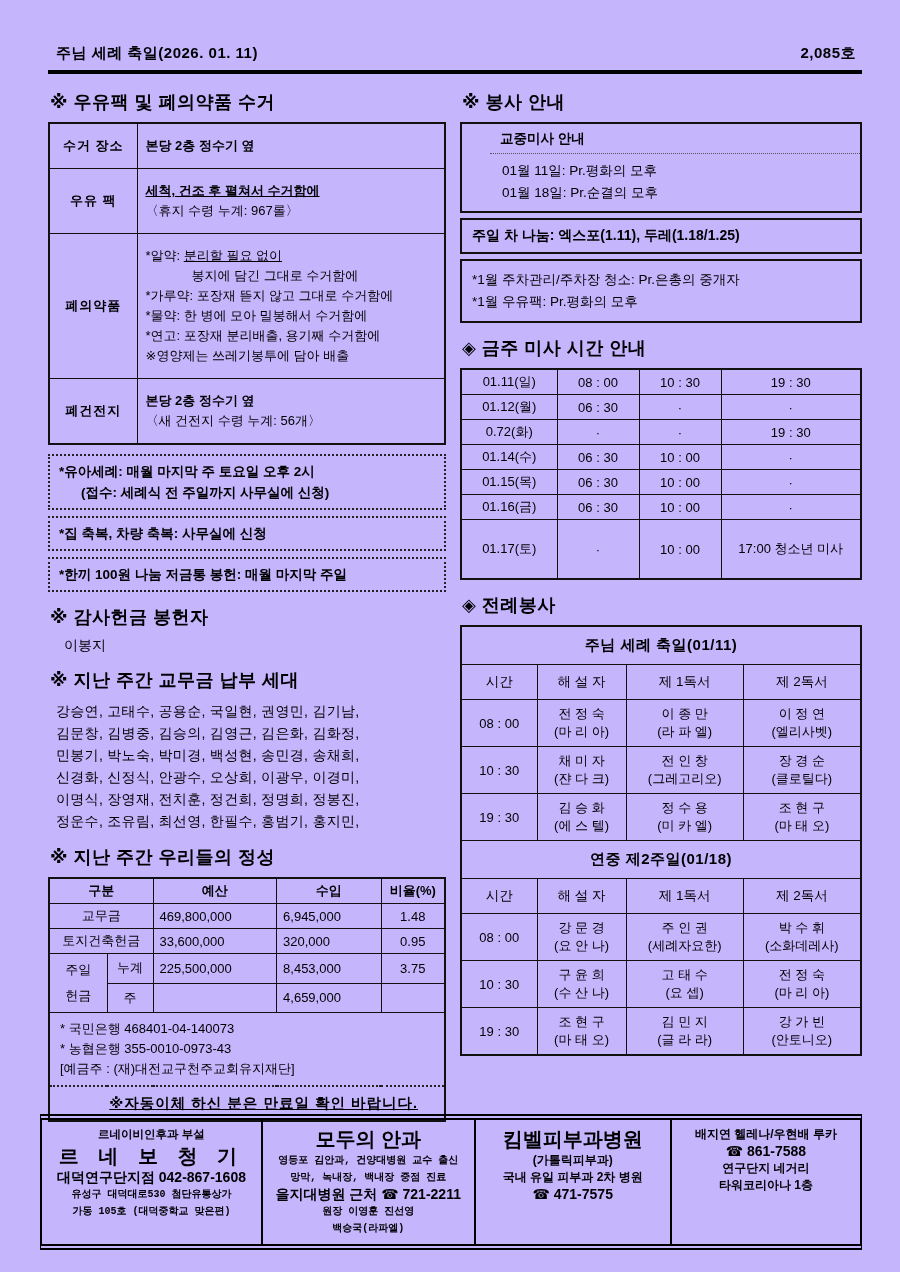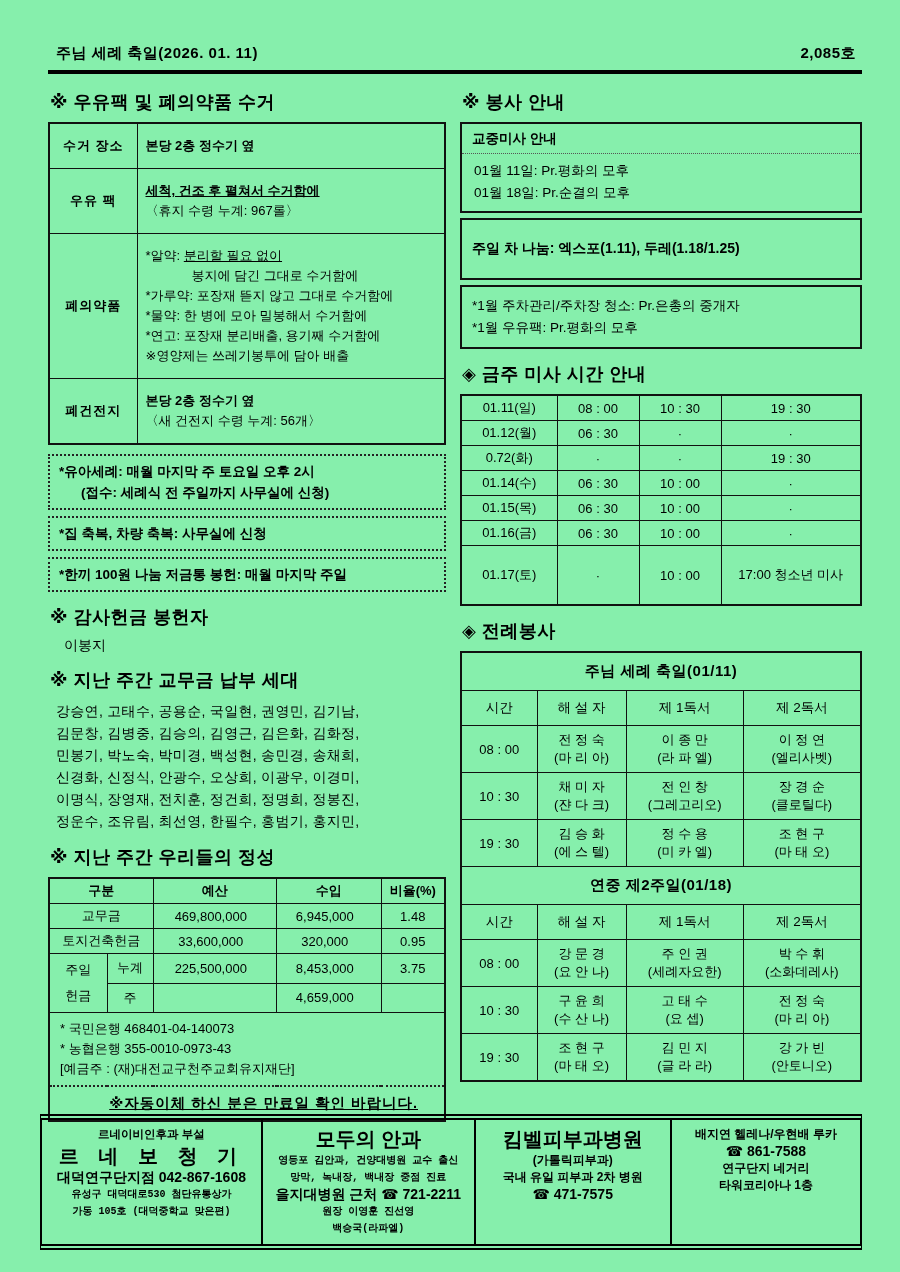--- a/index.html
+++ b/index.html
@@ -1,19 +1,19 @@
 <!DOCTYPE html>
 <html><head>
 <meta charset="utf-8">
 <style>
   * { box-sizing: border-box; }
   html,body { margin:0; padding:0; background:#e8e8e8; }
   body { font-family:"Liberation Sans","DejaVu Sans",sans-serif; color:#000; }
   .page {
-    position:relative; width:900px; height:1272px; margin:0 auto; background:#86efac;
+    position:relative; width:900px; height:1272px; margin:0 auto; background:#c4b5fd;
     padding:44px 38px 0 48px; overflow:hidden;
   }
   
   .header { display:flex; justify-content:space-between; font-size:15px; font-weight:600;
             padding:0 6px 7px 8px; letter-spacing:0.5px; }
   .header-rule { height:3px; border-top:2.5px solid #000; border-bottom:2px solid #000; margin-bottom:10px; }
 
   .columns { display:flex; gap:14px; }
   .col-left  { width:398px; }
   .col-right { width:402px; }
@@ -40,34 +40,34 @@
   .dotted .indent2 { padding-left:22px; }
   .dotted-group { margin-top:9px; }
 
   .donor { font-size:14px; padding-left:16px; margin:2px 0 6px; }
 
   .names { font-size:14px; line-height:22px; padding-left:8px; letter-spacing:0.3px; }
 
   
   .offering th { font-weight:700; padding:9px 4px; text-align:center; font-size:13.5px; }
   .offering td { padding:8px 4px; text-align:center; font-size:13.5px; }
-  .offering td.num { text-align:center; padding-right:14px; }
+  .offering td.num { text-align:left; padding-right:14px; }
   .offering .c-label { width:58px; }
   .offering .c-sub   { width:46px; }
   .offering .c-ratio { width:64px; }
   .offering td.split { line-height:26px; }
   .offering td.bank  { text-align:left; font-size:13px; line-height:20px; padding:6px 10px; }
   .offering td.autopay { border-top:2.5px dotted #222; text-align:right; padding:7px 26px; }
   .bu2 { font-weight:800; text-decoration:underline; font-size:14.5px; letter-spacing:1px; }
 
   
-  .svc-box { border:2px solid #111; margin-bottom:5px; font-size:13.5px; }
+  .svc-box { border:2px solid #111; margin-bottom:5px; font-size:13.5px;padding-left:28px; }
   .svc-head { font-weight:800; padding:6px 10px 5px; border-bottom:1.5px dotted #555; }
   .svc-body { padding:6px 12px 7px; line-height:22px; }
-  .svc-single { font-weight:800; padding:20px 10px; font-size:14px; }
+  .svc-single { font-weight:800; padding:7px 10px; font-size:14px; }
   .svc-body2 { padding:8px 10px; line-height:22px; }
 
   
   .mass td { text-align:center; padding:13px 4px; font-size:13.5px; }
   .mass .c-date { width:96px; }
   .mass .c-t1 { width:82px; }
   .mass .c-t2 { width:82px; }
   .mass tr.tall td { padding:20px 4px; }
 
   

